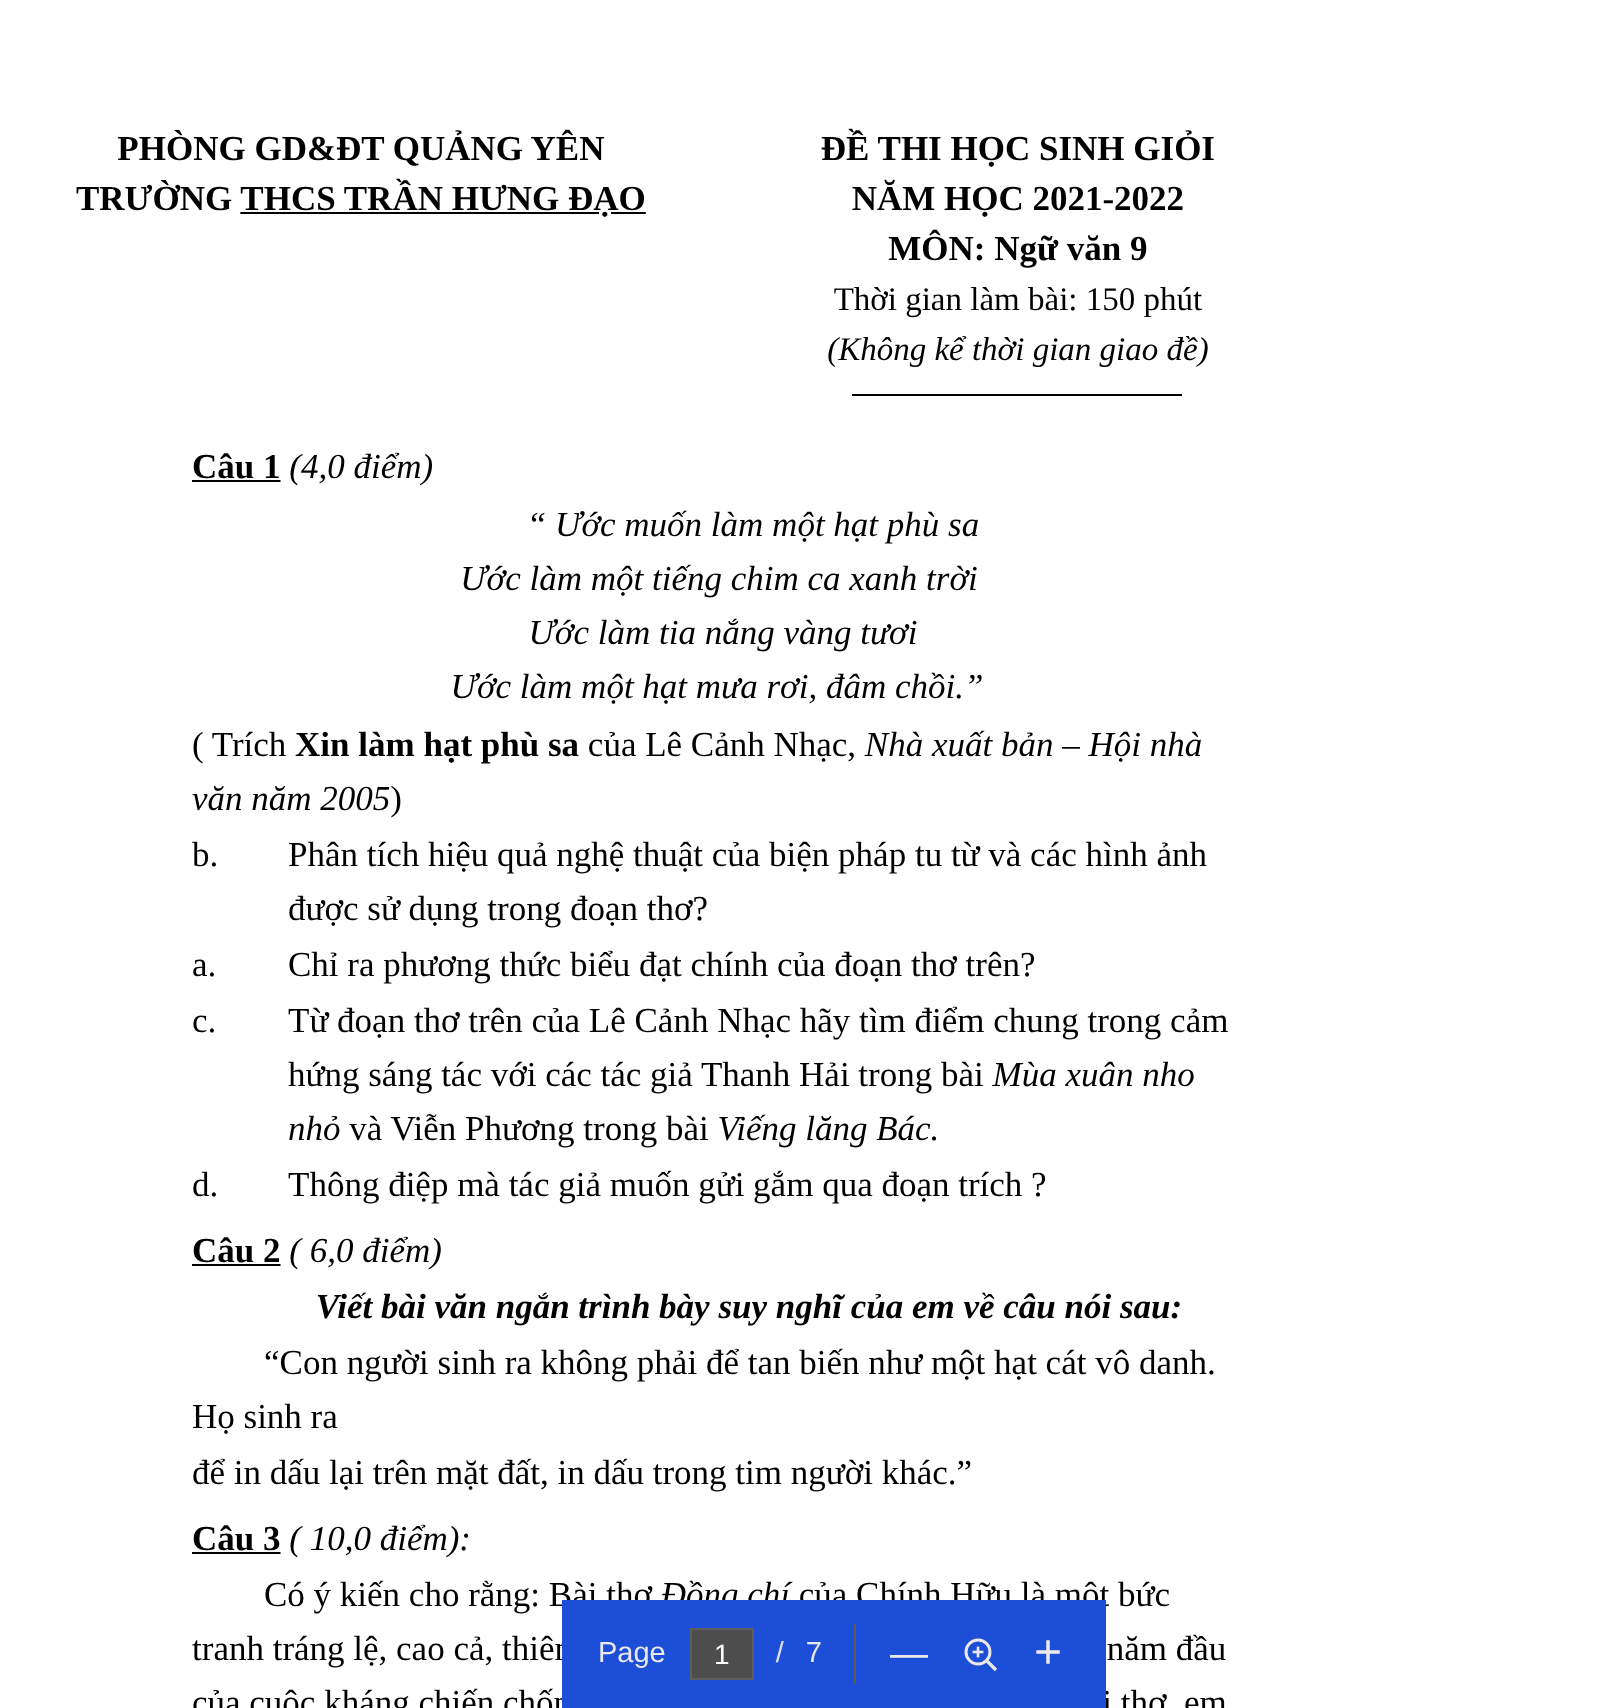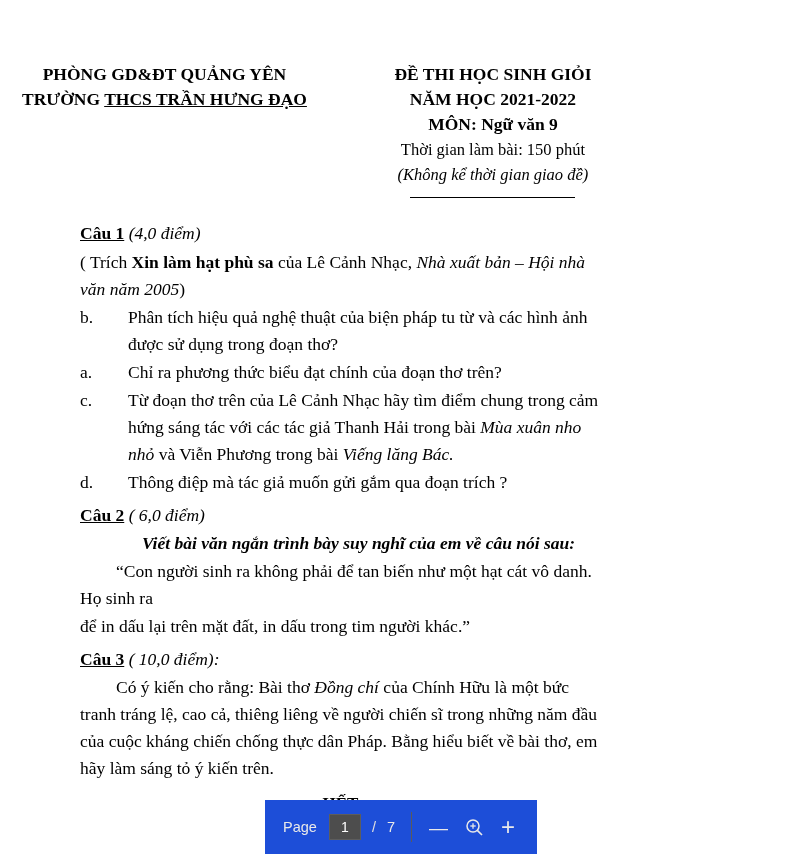--- a/index.html
+++ b/index.html
@@ -11,21 +11,21 @@
     width: 799px;
     height: 854px;
     position: relative;
     font-family: "Liberation Serif", serif;
     color: #000000;
     overflow: hidden;
   }
 
   .page {
     position: absolute;
-    left: 0; top: 0;
+    left: 16px; top: 0;
     width: 657px;
     height: 854px;
     background: #fff;
   }
 
   
   .header {
     display: flex;
     flex-direction: row;
     padding-top: 62px;
@@ -215,20 +215,26 @@
   </div>
 
   <div class="body">
 
     <div class="q-head">
       <span class="q-label">Câu 1</span>
       <span class="q-points">(4,0 điểm)</span>
     </div>
 
 
+    <div class="poem">
+      <div class="l1">“ Ước muốn làm một hạt phù sa</div>
+      <div class="l2">Ước làm một tiếng chim ca xanh trời</div>
+      <div class="l3">Ước làm tia nắng vàng tươi</div>
+      <div class="l4">Ước làm một hạt mưa rơi, đâm chồi.”</div>
+    </div>
 
     <div class="source"><span>( Trích </span><span class="b">Xin làm hạt phù sa</span><span> của Lê Cảnh Nhạc, </span><span class="i">Nhà xuất bản – Hội nhà văn năm 2005</span><span>)</span></div>
 
     <div class="item"><span class="marker">b.</span><span>Phân tích hiệu quả nghệ thuật của biện pháp tu từ và các hình ảnh được sử dụng trong đoạn thơ?</span></div>
 
     <div class="item"><span class="marker">a.</span><span>Chỉ ra phương thức biểu đạt chính của đoạn thơ trên?</span></div>
 
     <div class="item"><span class="marker">c.</span><span>Từ đoạn thơ trên của Lê Cảnh Nhạc hãy tìm điểm chung trong cảm hứng sáng tác với các tác giả Thanh Hải trong bài </span><span class="italic">Mùa xuân nho nhỏ</span><span> và Viễn Phương trong bài </span><span class="italic">Viếng lăng Bác.</span></div>
 
     <div class="item"><span class="marker">d.</span><span>Thông điệp mà tác giả muốn gửi gắm qua đoạn trích ?</span></div>

